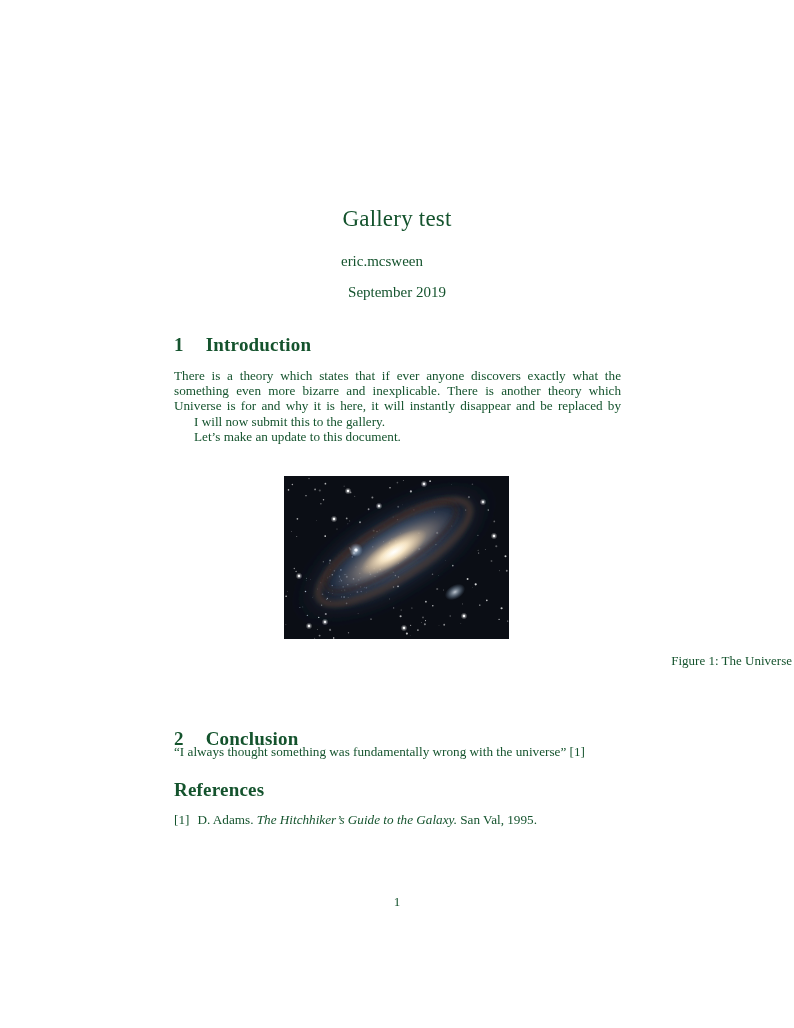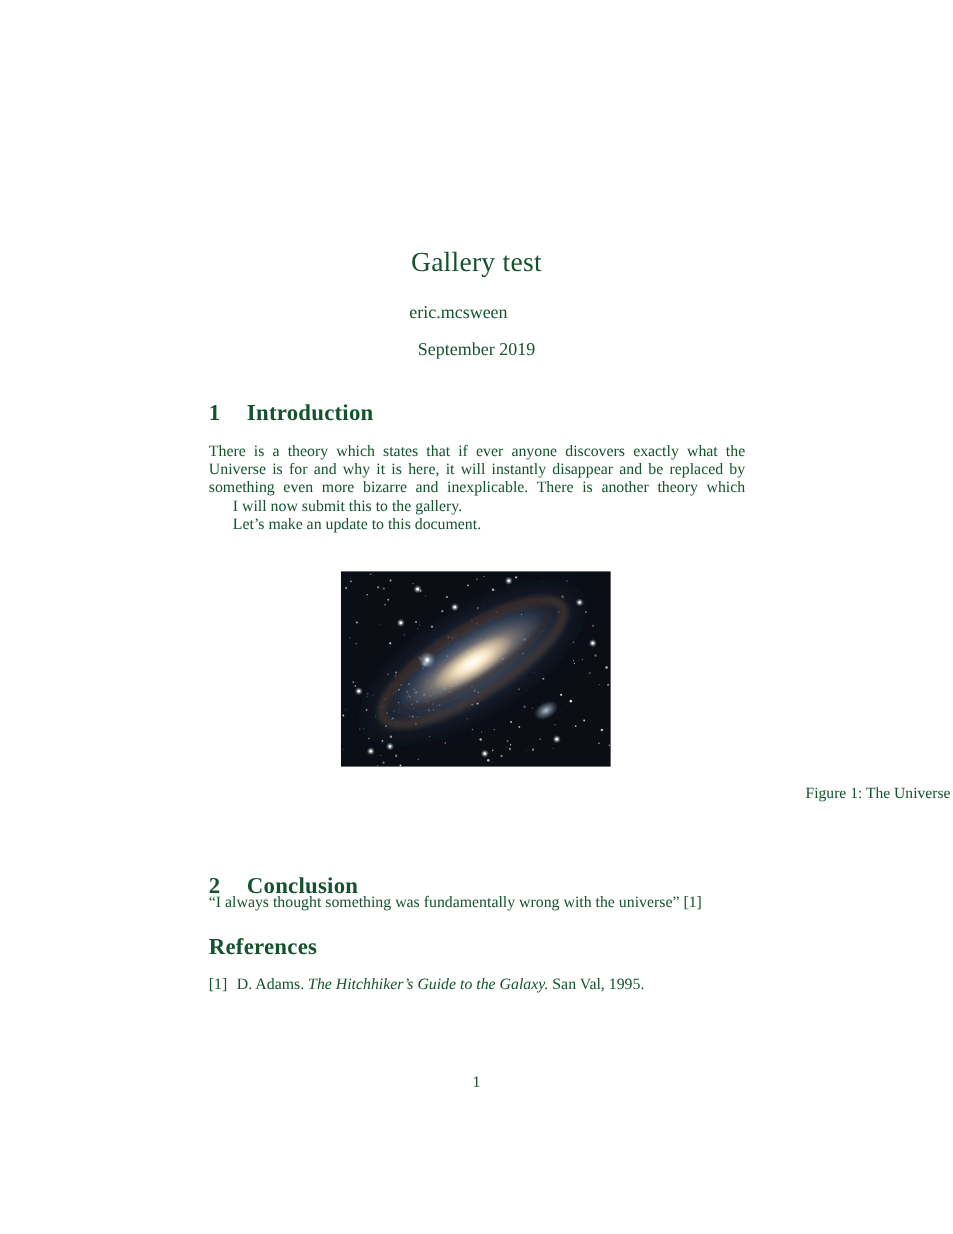--- a/index.html
+++ b/index.html
@@ -65,22 +65,22 @@
   <div class="abs doc-title">Gallery test</div>
   <div class="abs doc-author">eric.mcsween</div>
   <div class="abs doc-date">September 2019</div>
 
   <div class="abs sec-heading" id="sec1-heading">
     <span class="sec-num">1</span><span>Introduction</span>
   </div>
 
   <div class="abs bodytext" id="intro-block">
       <div class="pline just">There is a theory which states that if ever anyone discovers exactly what the</div>
+      <div class="pline just">something even more bizarre and inexplicable. There is another theory which</div>
       <div class="pline just">Universe is for and why it is here, it will instantly disappear and be replaced by</div>
-      <div class="pline just">something even more bizarre and inexplicable. There is another theory which</div>
       <div class="pline indent">I will now submit this to the gallery.</div>
       <div class="pline indent">Let’s make an update to this document.</div>
     </div>
 
   <svg class="abs" id="figure-image" viewBox="0 0 225 163" xmlns="http://www.w3.org/2000/svg">
     <defs>
       <radialGradient id="gHaloFaint">
         <stop offset="0%" stop-color="rgba(95,125,165,0.38)"></stop>
         <stop offset="60%" stop-color="rgba(62,88,125,0.24)"></stop>
         <stop offset="100%" stop-color="rgba(25,35,60,0)"></stop>

